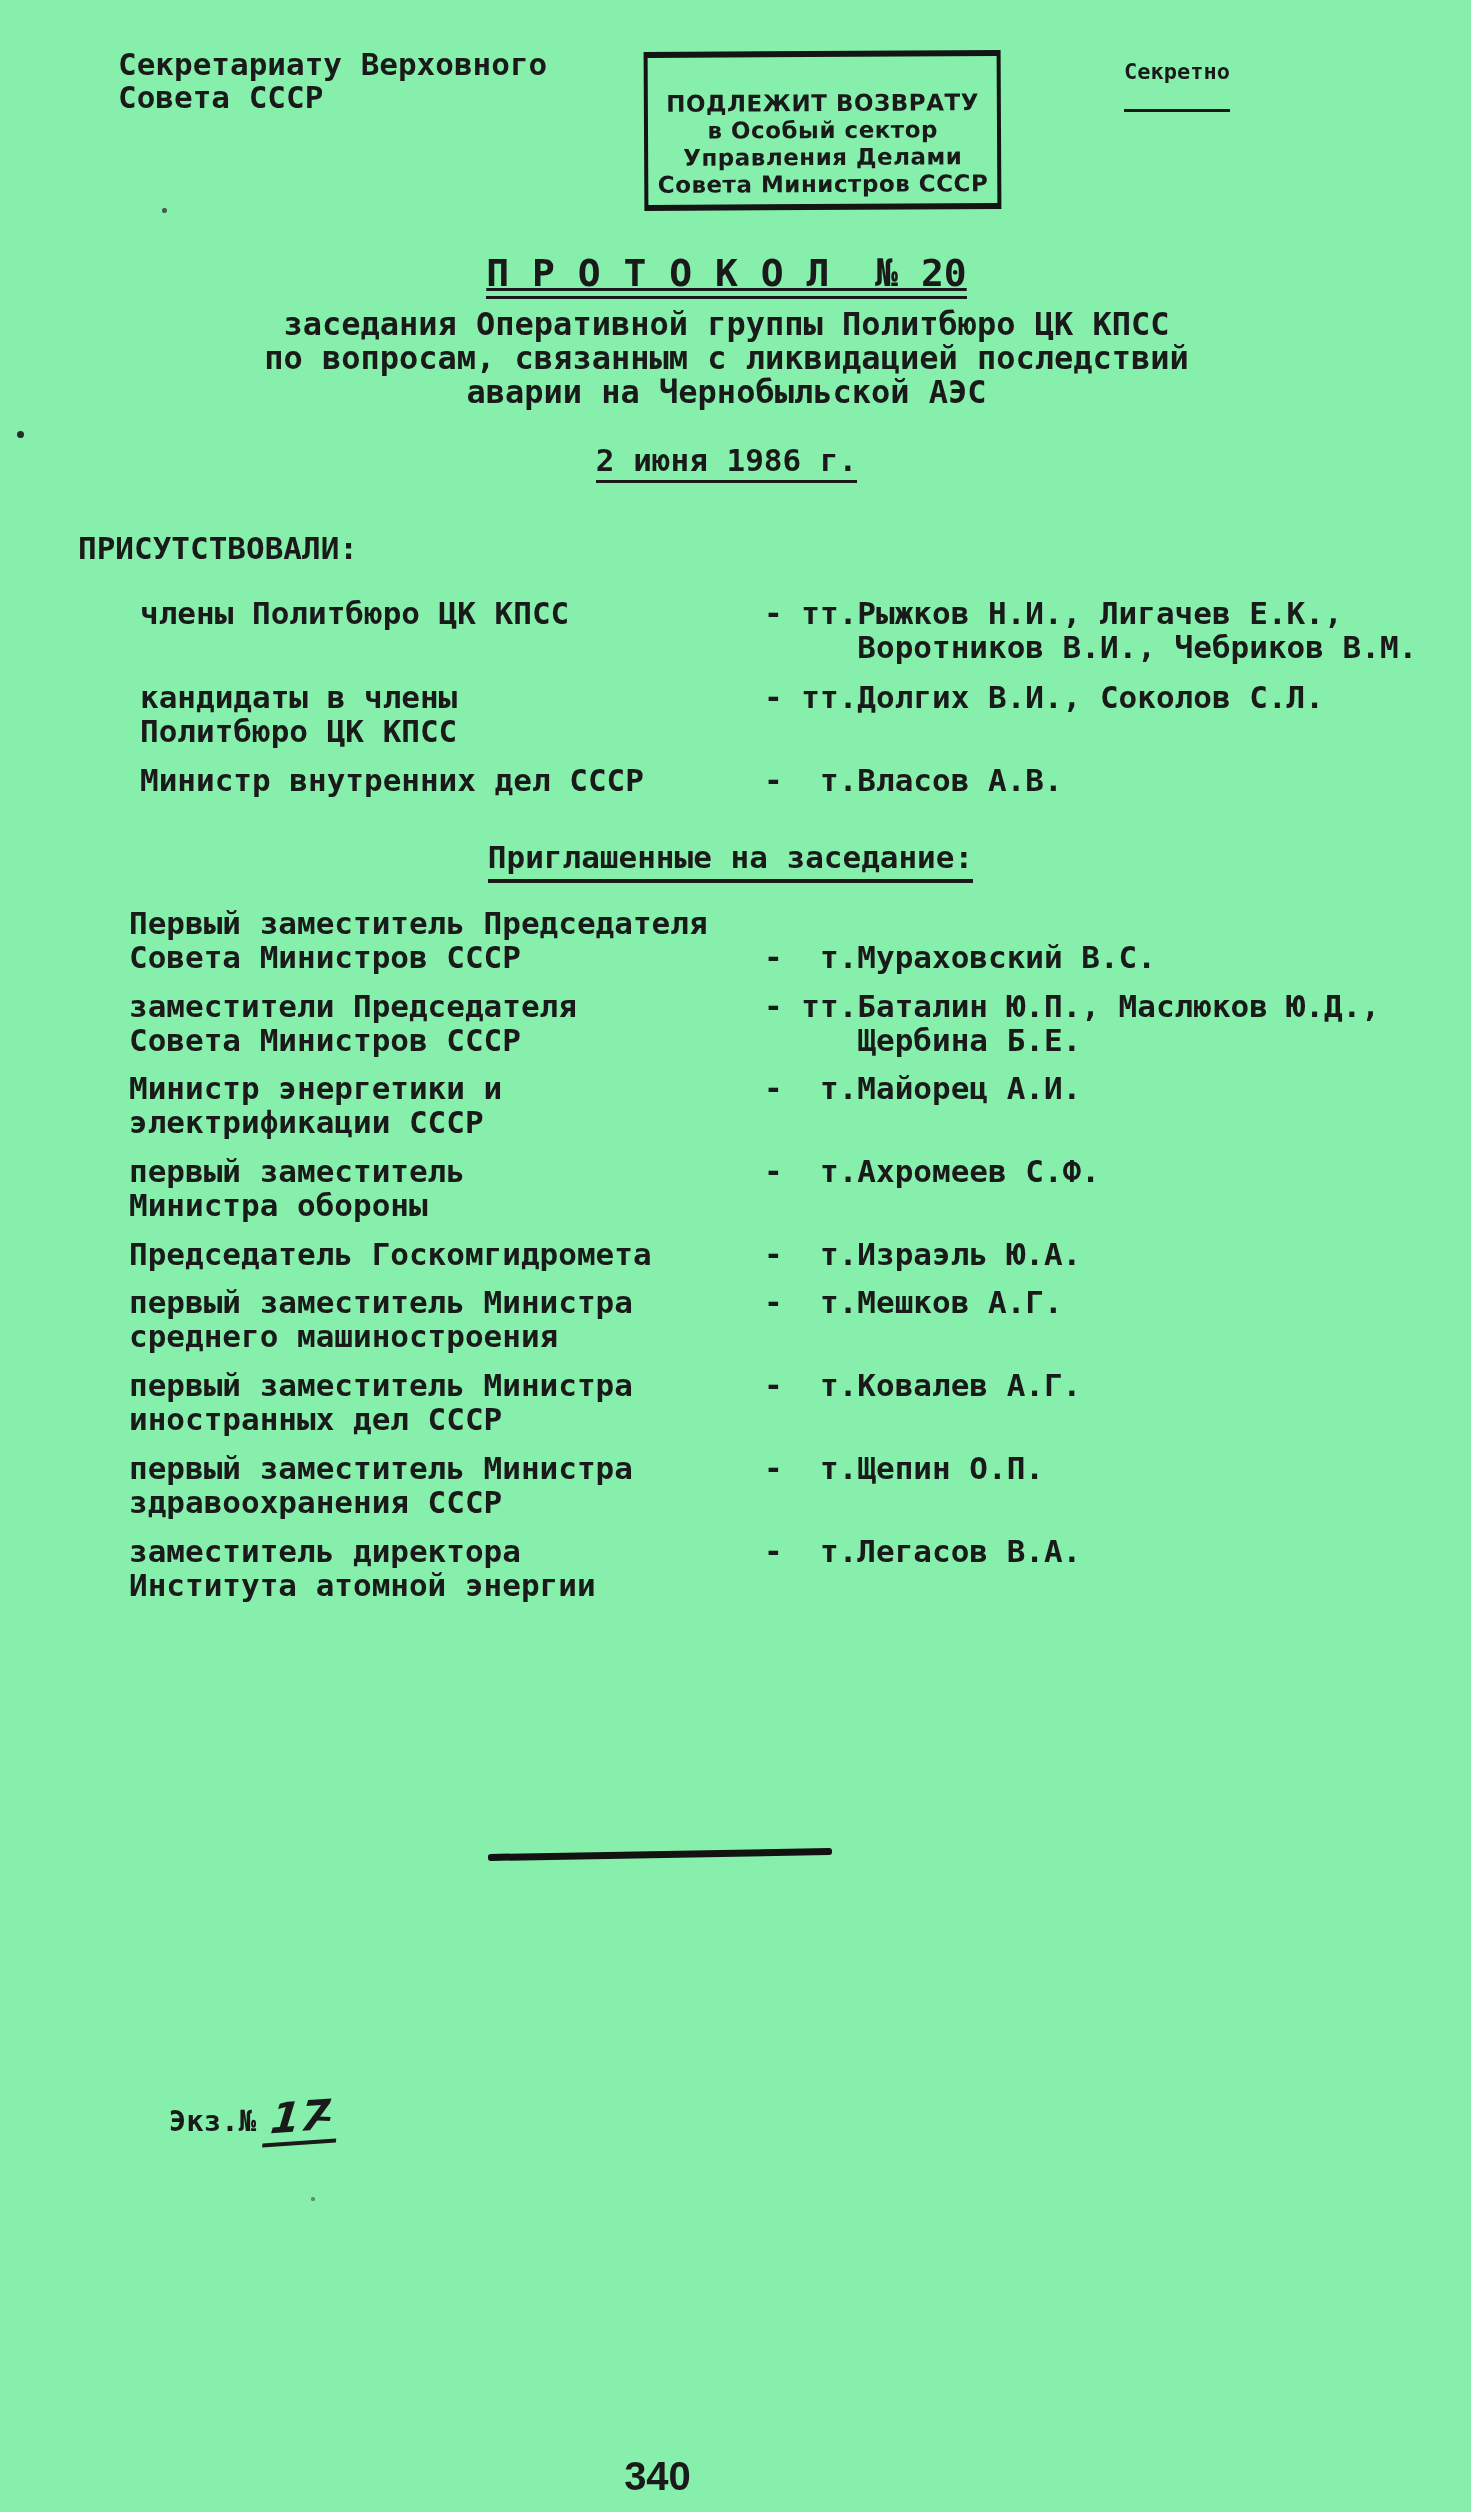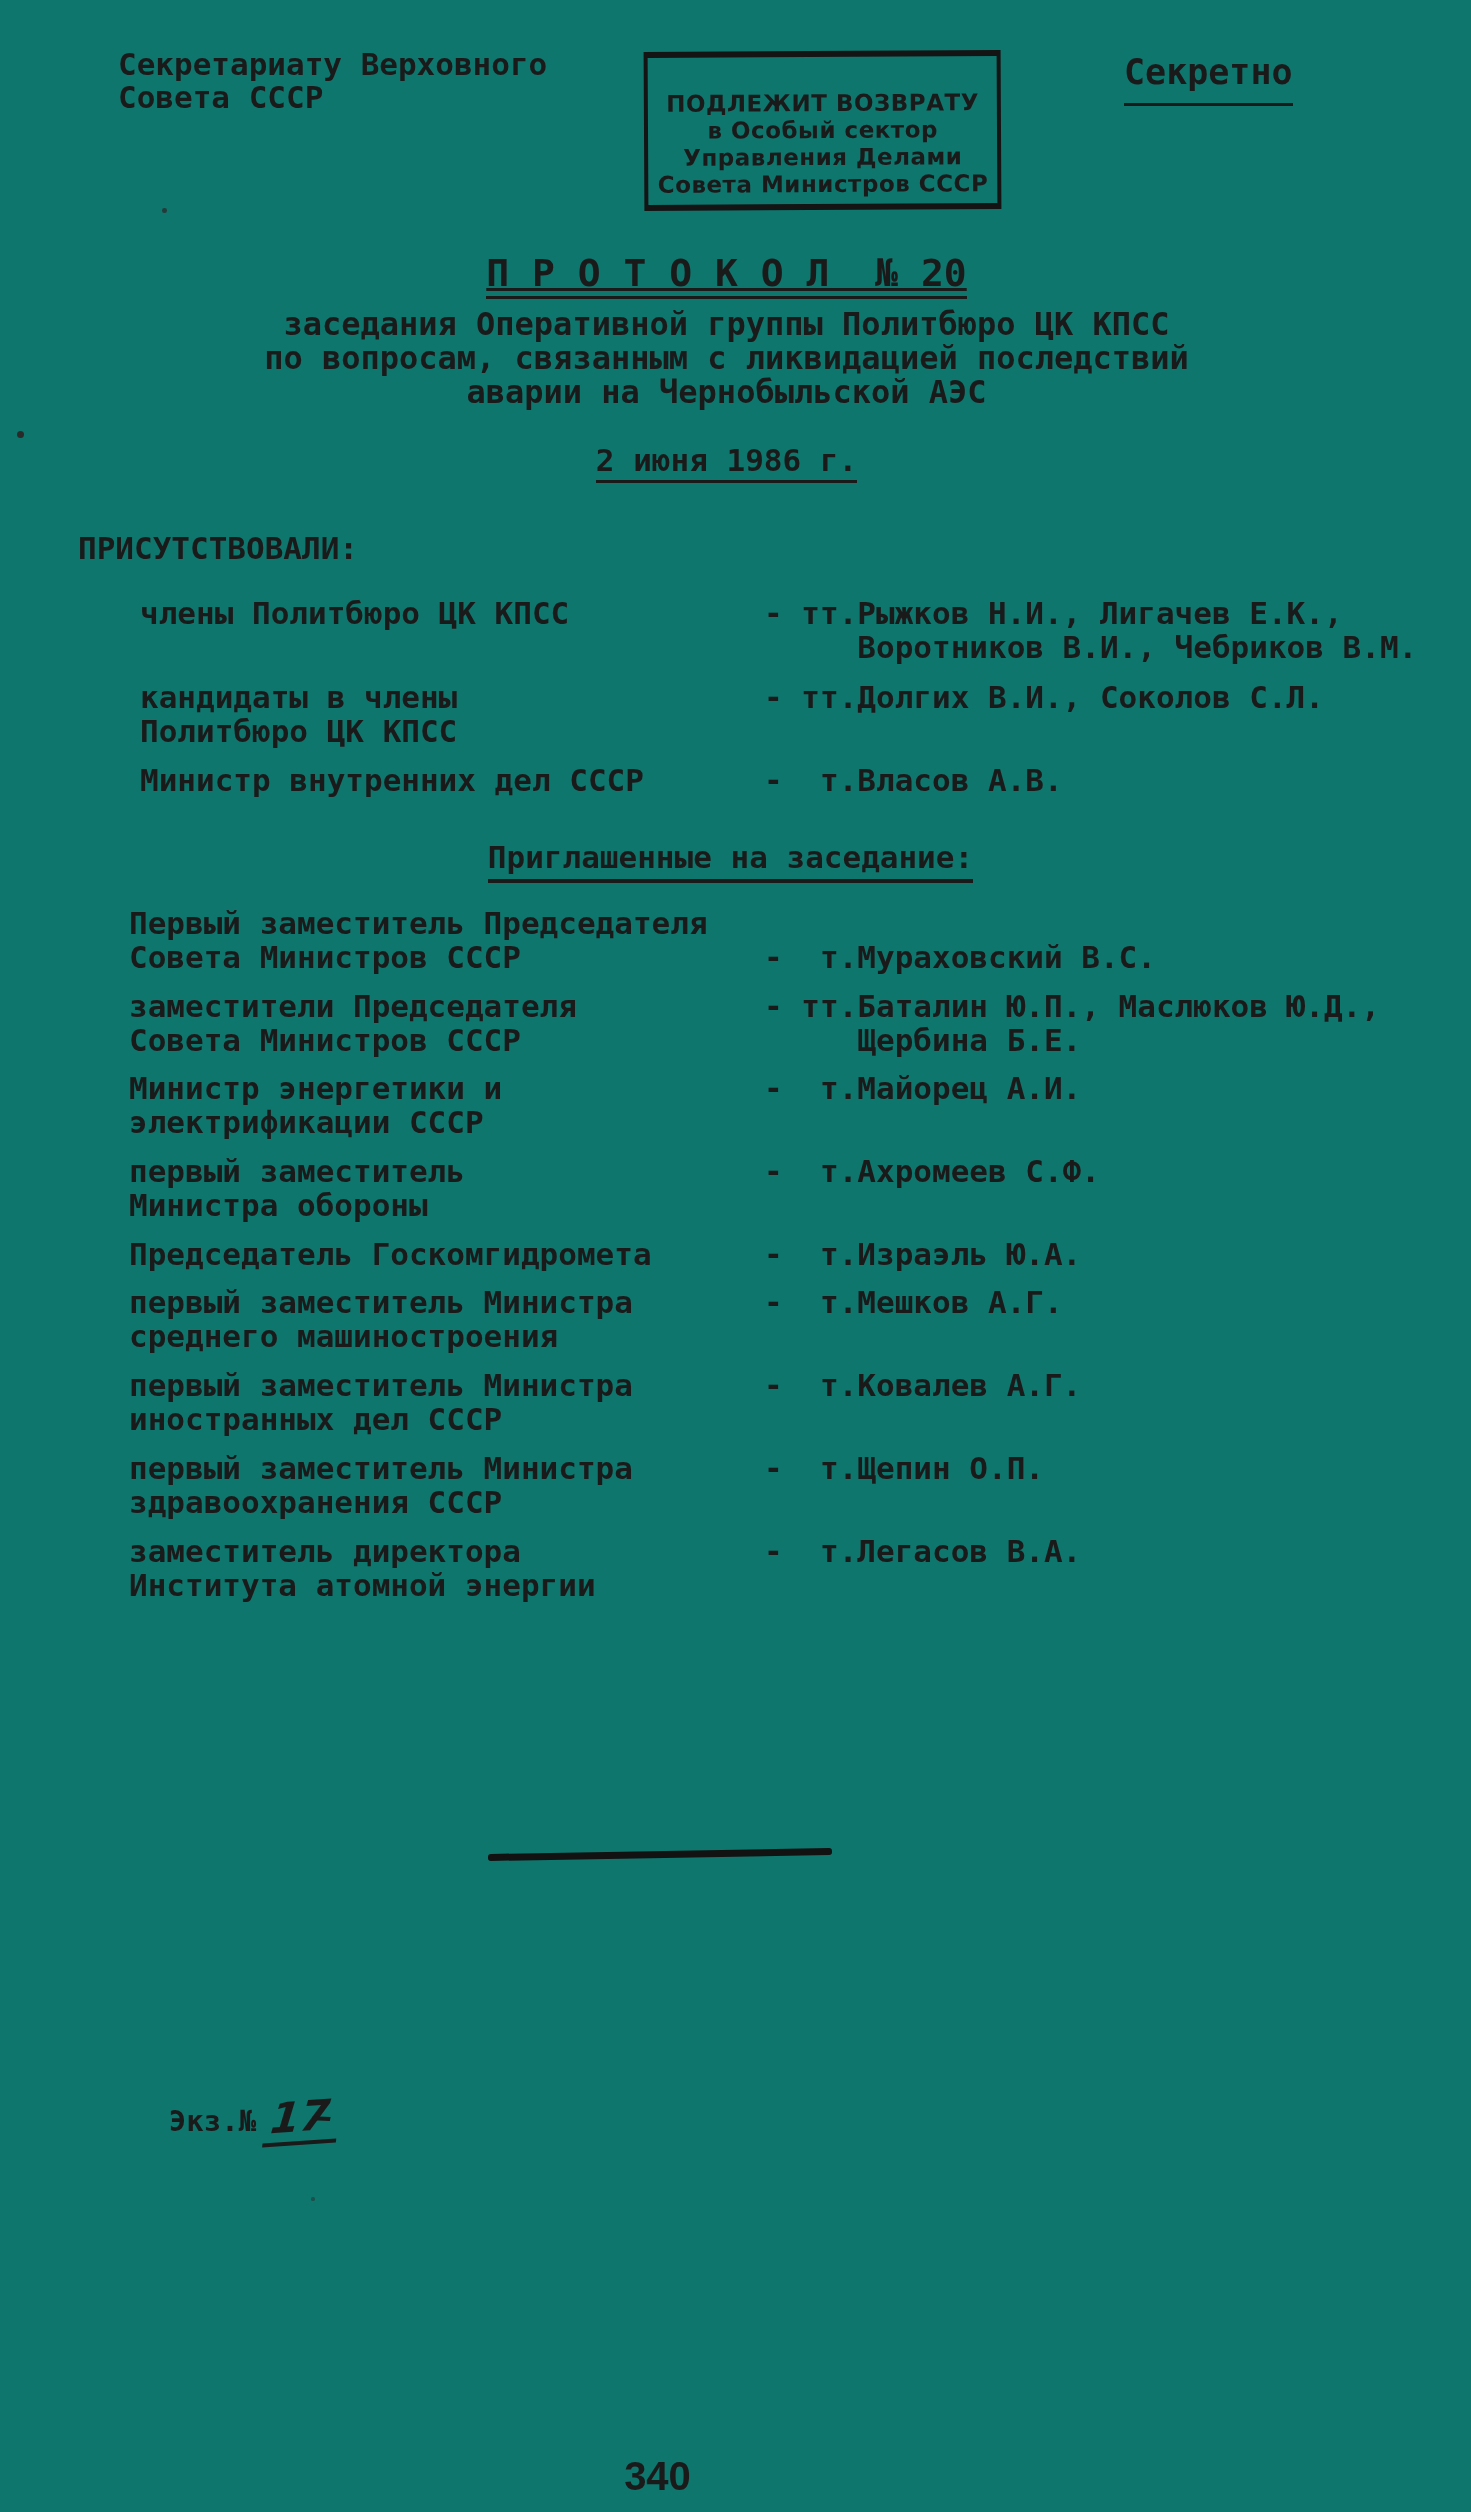--- a/index.html
+++ b/index.html
@@ -1,19 +1,19 @@
 <!DOCTYPE html>
 <html style="font-size:14.7px"><head>
 <meta charset="utf-8">
 <style>
   html,body { margin:0; padding:0; background:#ffffff; }
   .page {
     position:relative;
     width:1472px; height:2512px;
-    background:#0f766e;
+    background:#86efac;
     color:#1a1a1a;
     font-family:"DejaVu Sans Mono", monospace;
     font-weight:bold;
     overflow:hidden;
   }
   .tw { font-size:31px; line-height:34px; }
 
   
   .recipient {
     position:absolute; top:48px; left:118px;
@@ -26,22 +26,22 @@
     text-align:center;
     font-family:"DejaVu Sans", sans-serif;
     font-weight:bold;
     font-size:23px; line-height:27px;
     white-space:pre-line;
     letter-spacing:0.5px;
     transform:rotate(-0.3deg);
   }
   .classification {
     position:absolute; top:55px; left:1124px;
-    font-size:35px; line-height:34px;
-    border-bottom:3.7px solid #1a1a1a; padding-bottom:14px;
+    font-size:22px; line-height:34px;
+    border-bottom:3.7px solid #1a1a1a; padding-bottom:20px;
   }
 
   
   .title-block {
     position:absolute; top:256px; left:0; width:1453px;
     text-align:center;
   }
   .protocol-title {
     display:inline-block;
     font-size:38px; line-height:34px;

